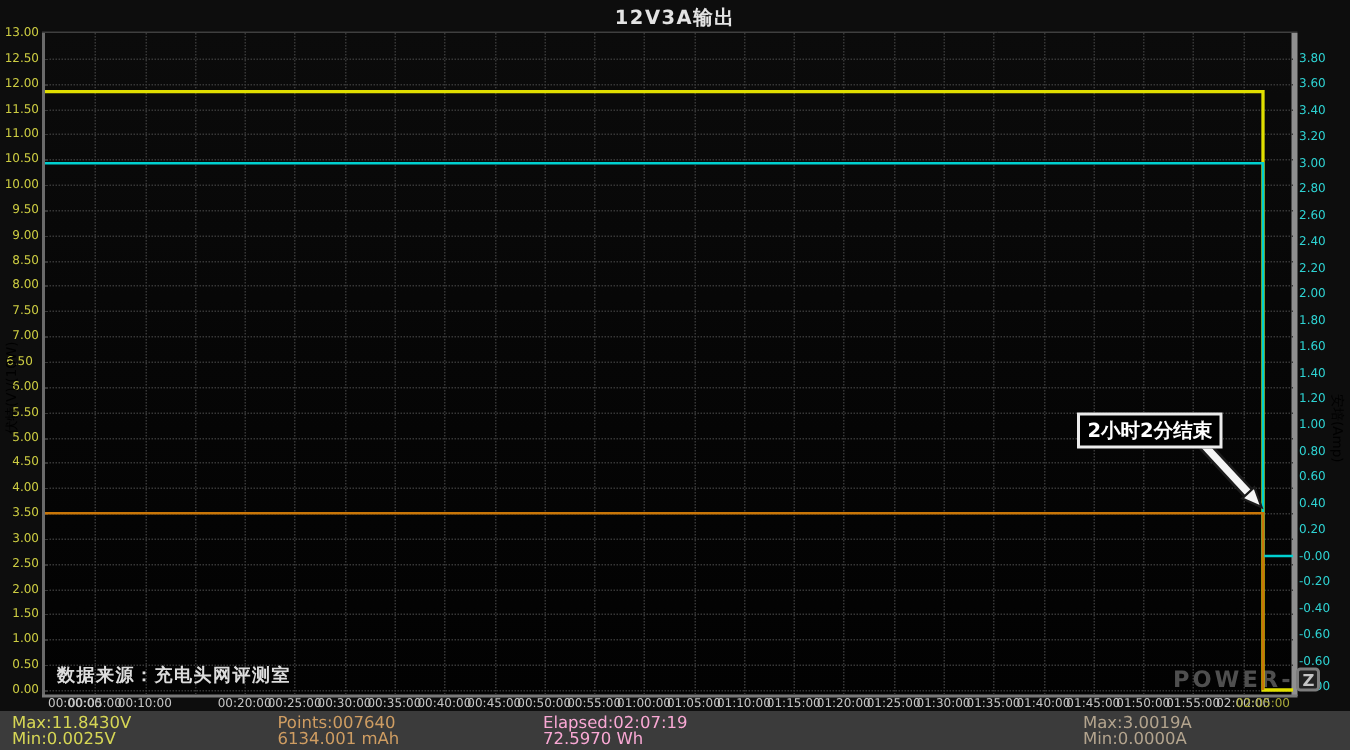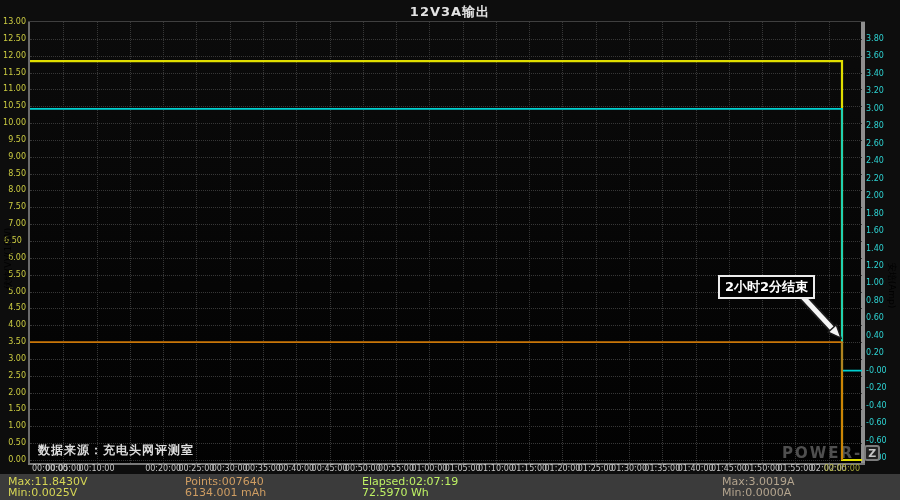--- a/index.html
+++ b/index.html
@@ -217,21 +217,21 @@
 
   <div class="abs" id="status-bar">
       <div class="scol" style="left: 8px; color: rgb(214, 214, 85);">
         <div class="srow">Max:11.8430V</div>
         <div class="srow">Min:0.0025V</div>
       </div>
       <div class="scol" style="left: 185px; color: rgb(207, 157, 98);">
         <div class="srow">Points:007640</div>
         <div class="srow">6134.001 mAh</div>
       </div>
-      <div class="scol" style="left: 362px; color: #bef264;">
+      <div class="scol" style="left: 362px; color: #f9a8d4;">
         <div class="srow">Elapsed:02:07:19</div>
         <div class="srow">72.5970 Wh</div>
       </div>
       <div class="scol" style="left: 722px; color: rgb(179, 164, 142);">
         <div class="srow">Max:3.0019A</div>
         <div class="srow">Min:0.0000A</div>
       </div>
     </div>
 </div>
 

